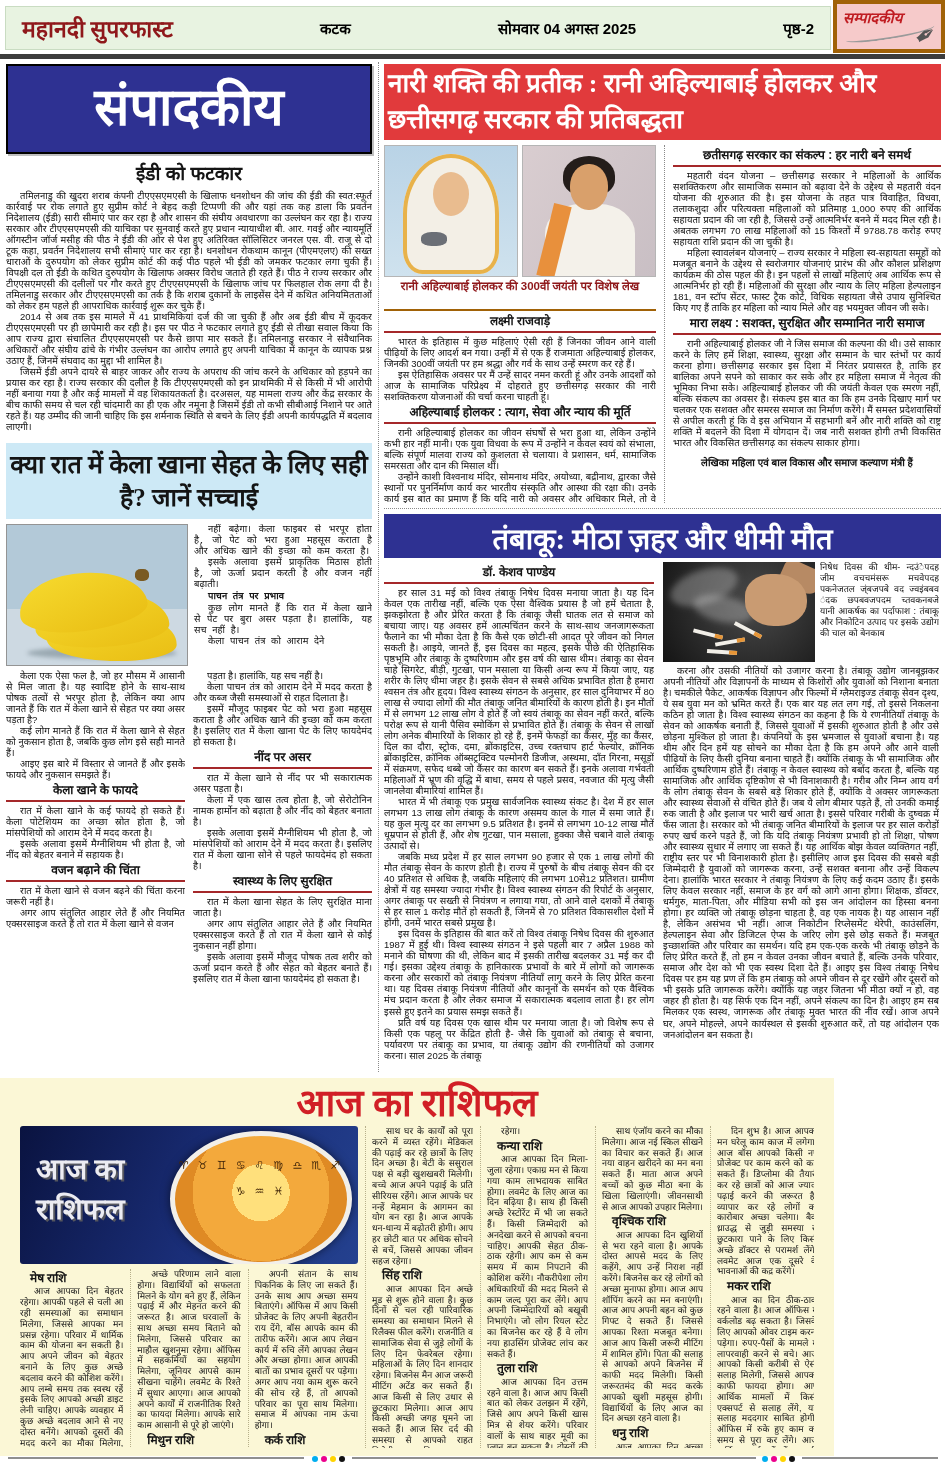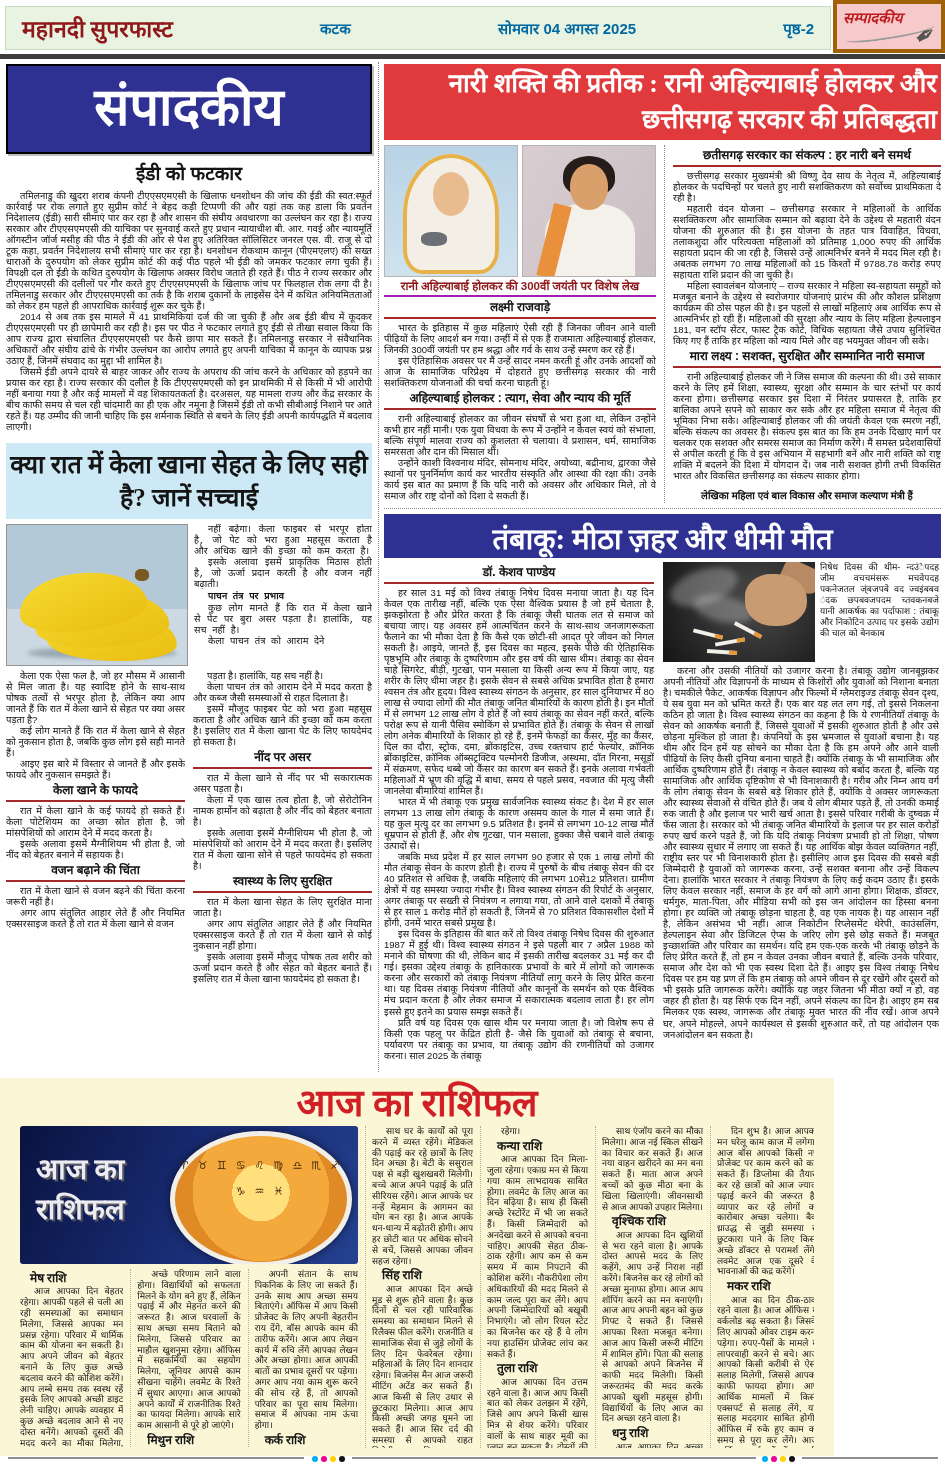--- a/index.html
+++ b/index.html
@@ -2,21 +2,21 @@
 <html><head>
 <meta charset="utf-8">
 <style>
   html,body{margin:0;padding:0;}
   body{width:945px;height:1464px;position:relative;background:#fff;overflow:hidden;
        font-family:"Liberation Sans","DejaVu Sans",sans-serif;color:#141414;}
   
   .mast{position:absolute;left:5px;top:6px;width:826px;height:44px;background:#e8f3e1;
         border:1px solid #c9dcc2;display:flex;align-items:center;box-sizing:border-box;padding:0 16px;}
   .mast .pname{font-family:"Liberation Serif",serif;font-weight:bold;font-size:23px;color:#8f181b;flex:none;}
-  .mast .mitem{font-weight:bold;font-size:15px;color:#0369a1;}
+  .mast .mitem{font-weight:bold;font-size:15px;color:#000000;}
   .sp{flex:1;}
   .corner{position:absolute;right:0;top:0;width:112px;height:53px;background:#f6caca;border:4px solid #a16207;
           box-sizing:border-box;overflow:hidden;padding-left:36px;}
   .corner .clabel{position:absolute;left:6px;top:3px;font-weight:bold;font-size:15px;color:#c01d22;font-style:italic;}
   .corner .pen{position:absolute;right:4px;bottom:-2px;font-size:26px;color:#555;transform:rotate(-35deg);}
   .corner .swoosh{position:absolute;left:8px;bottom:10px;width:90px;height:10px;border-bottom:2px solid #9a9a9a;border-radius:0 0 60% 40%;transform:rotate(-8deg);}
   .toprule{position:absolute;left:0;top:54px;width:945px;height:5px;background:#3d3d3d;}
   
   .para{margin:0;text-indent:14px;}
   .shead{font-size:12px;font-weight:bold;text-align:center;border-bottom:2px solid #a5282a;
@@ -42,40 +42,40 @@
   .bn2{left:28px;top:66px;width:134px;height:56px;transform:rotate(-3deg);}
   .bn3{left:40px;top:84px;width:130px;height:52px;transform:rotate(2deg);}
   .btip{position:absolute;left:128px;top:44px;width:14px;height:12px;background:#7a5a22;border-radius:40%;}
   .bshadow{position:absolute;left:20px;top:122px;width:150px;height:12px;background:rgba(60,80,90,.35);border-radius:50%;filter:blur(2px);}
   .bside{flex:1;height:140px;font-family:Liberation Mono, monospace;}
   .bcols{display:flex;gap:8px;margin-top:4px;}
   .bcol{width:179px;height:392px;}
   
   .vsep{position:absolute;left:378px;top:62px;height:1010px;border-left:1px dotted #8a8a8a;}
   .rightsec{position:absolute;left:384px;top:64px;width:557px;}
-  .redbanner{background:#e13a3c;color:#fff;font-weight:bold;font-size:26px;text-align:right;
+  .redbanner{background:#e13a3c;color:#fff;font-weight:bold;font-size:26px;text-align:left;
              line-height:1.4;height:76px;box-sizing:border-box;padding:2px 4px;overflow:hidden;
              font-family:"Liberation Serif",serif;}
   .ahil{display:flex;margin-top:5px;height:358px;overflow:hidden;}
   .acol{width:272px;flex:none;}
   .acolr{border-left:1px dotted #8a8a8a;padding-left:8px;margin-left:8px;width:268px;flex:none;}
   .photorow{display:flex;gap:4px;height:132px;margin-bottom:3px;}
   .photo{flex:1;border:1px solid #b5b5b5;position:relative;overflow:hidden;}
   .p1bg{position:absolute;inset:0;background:linear-gradient(#b9d3e6,#cfe2ee);}
   .p1veil{position:absolute;left:18px;top:8px;width:96px;height:120px;background:#f3efe6;border-radius:50% 50% 20% 20%;}
   .p1trim{position:absolute;left:18px;top:8px;width:96px;height:120px;border:4px solid #e8b24a;border-radius:50% 50% 20% 20%;box-sizing:border-box;}
   .p1face{position:absolute;left:48px;top:26px;width:36px;height:44px;background:#e9bc8f;border-radius:50%;}
   .p1ling{position:absolute;left:36px;top:86px;width:26px;height:14px;background:#6b6f76;border-radius:40%;}
   .p2bg{position:absolute;inset:0;background:linear-gradient(120deg,#d9cdd0,#c9bfc4);}
   .p2hair{position:absolute;left:40px;top:10px;width:52px;height:40px;background:#241d1a;border-radius:50% 50% 40% 40%;}
   .p2face{position:absolute;left:47px;top:18px;width:38px;height:46px;background:#d9a06b;border-radius:48%;}
   .p2saree{position:absolute;left:22px;top:58px;width:90px;height:74px;background:#f4f1ea;border-radius:40% 40% 0 0;}
   .p2stripe{position:absolute;left:22px;top:58px;width:18px;height:74px;background:#e8903c;transform:rotate(14deg);}
-  .caption{color:#8f181b;font-weight:bold;text-align:center;font-size:11.5px;border-bottom:2px solid #a21caf;
-           padding-bottom:2px;margin-bottom:2px;}
+  .caption{color:#8f181b;font-weight:bold;text-align:center;font-size:11.5px;border-bottom:2px solid #a16207;
+           padding-bottom:16px;margin-bottom:2px;}
   .hdot{border-top:1px dotted #8a8a8a;margin:5px 0;}
   .tobbanner{background:#2e3192;color:#fff;font-weight:bold;font-size:29px;text-align:center;
              padding:4px 4px;height:44px;box-sizing:border-box;overflow:hidden;font-family:"Liberation Serif",serif;}
   .tob{display:flex;margin-top:4px;height:514px;overflow:hidden;}
   .tcol1{width:270px;flex:none;}
   .tcol2{width:276px;flex:none;margin-left:9px;}
   .tobphotorow{display:flex;gap:5px;margin-bottom:3px;height:100px;}
   .tobphoto{width:152px;height:100px;flex:none;position:relative;overflow:hidden;background:radial-gradient(circle at 60% 40%,#4a4a4a,#141414);}
   .smoke{position:absolute;background:rgba(230,230,230,.30);border-radius:50%;filter:blur(3px);}
   .sm1{left:6px;top:8px;width:70px;height:34px;transform:rotate(-18deg);}
@@ -218,21 +218,20 @@
       <div>
           <p class="para">भारत के इतिहास में कुछ महिलाएं ऐसी रही हैं जिनका जीवन आने वाली पीढ़ियों के लिए आदर्श बन गया। उन्हीं में से एक हैं राजमाता अहिल्याबाई होलकर, जिनकी 300वीं जयंती पर हम श्रद्धा और गर्व के साथ उन्हें स्मरण कर रहे हैं।</p>
           <p class="para">इस ऐतिहासिक अवसर पर मैं उन्हें सादर नमन करती हूं और उनके आदर्शों को आज के सामाजिक परिप्रेक्ष्य में दोहराते हुए छत्तीसगढ़ सरकार की नारी सशक्तिकरण योजनाओं की चर्चा करना चाहती हूं।</p>
           <h4 class="shead">अहिल्याबाई होलकर : त्याग, सेवा और न्याय की मूर्ति</h4>
           <p class="para">रानी अहिल्याबाई होलकर का जीवन संघर्षों से भरा हुआ था, लेकिन उन्होंने कभी हार नहीं मानी। एक युवा विधवा के रूप में उन्होंने न केवल स्वयं को संभाला, बल्कि संपूर्ण मालवा राज्य को कुशलता से चलाया। वे प्रशासन, धर्म, सामाजिक समरसता और दान की मिसाल थीं।</p>
           <p class="para">उन्होंने काशी विश्वनाथ मंदिर, सोमनाथ मंदिर, अयोध्या, बद्रीनाथ, द्वारका जैसे स्थानों पर पुनर्निर्माण कार्य कर भारतीय संस्कृति और आस्था की रक्षा की। उनके कार्य इस बात का प्रमाण हैं कि यदि नारी को अवसर और अधिकार मिले, तो वे समाज और राष्ट्र दोनों को दिशा दे सकती हैं।</p>
         </div>
     </div>
     <div class="acolr bodytxt">
         <h4 class="shead">छतीसगढ़ सरकार का संकल्प : हर नारी बने समर्थ</h4>
-        <p class="para">छत्तीसगढ़ सरकार मुख्यमंत्री श्री विष्णु देव साय के नेतृत्व में, अहिल्याबाई होलकर के पदचिन्हों पर चलते हुए नारी सशक्तिकरण को सर्वोच्च प्राथमिकता दे रही है।</p>
         <p class="para">महतारी वंदन योजना – छत्तीसगढ़ सरकार ने महिलाओं के आर्थिक सशक्तिकरण और सामाजिक सम्मान को बढ़ावा देने के उद्देश्य से महतारी वंदन योजना की शुरुआत की है। इस योजना के तहत पात्र विवाहित, विधवा, तलाकशुदा और परित्यक्ता महिलाओं को प्रतिमाह 1,000 रुपए की आर्थिक सहायता प्रदान की जा रही है, जिससे उन्हें आत्मनिर्भर बनने में मदद मिल रही है। अबतक लगभग 70 लाख महिलाओं को 15 किश्तों में 9788.78 करोड़ रुपए सहायता राशि प्रदान की जा चुकी है।</p>
         <p class="para">महिला स्वावलंबन योजनाएं – राज्य सरकार ने महिला स्व-सहायता समूहों को मजबूत बनाने के उद्देश्य से स्वरोजगार योजनाएं प्रारंभ की और कौशल प्रशिक्षण कार्यक्रम की ठोस पहल की है। इन पहलों से लाखों महिलाएं अब आर्थिक रूप से आत्मनिर्भर हो रही हैं। महिलाओं की सुरक्षा और न्याय के लिए महिला हेल्पलाइन 181, वन स्टॉप सेंटर, फास्ट ट्रैक कोर्ट, विधिक सहायता जैसे उपाय सुनिश्चित किए गए हैं ताकि हर महिला को न्याय मिले और वह भयमुक्त जीवन जी सके।</p>
         <h4 class="shead">मारा लक्ष्य : सशक्त, सुरक्षित और सम्मानित नारी समाज</h4>
         <p class="para">रानी अहिल्याबाई होलकर जी ने जिस समाज की कल्पना की थी। उसे साकार करने के लिए हमें शिक्षा, स्वास्थ्य, सुरक्षा और सम्मान के चार स्तंभों पर कार्य करना होगा। छत्तीसगढ़ सरकार इस दिशा में निरंतर प्रयासरत है, ताकि हर बालिका अपने सपने को साकार कर सके और हर महिला समाज में नेतृत्व की भूमिका निभा सके। अहिल्याबाई होलकर जी की जयंती केवल एक स्मरण नहीं, बल्कि संकल्प का अवसर है। संकल्प इस बात का कि हम उनके दिखाए मार्ग पर चलकर एक सशक्त और समरस समाज का निर्माण करेंगे। मैं समस्त प्रदेशवासियों से अपील करती हूं कि वे इस अभियान में सहभागी बनें और नारी शक्ति को राष्ट्र शक्ति में बदलने की दिशा में योगदान दें। जब नारी सशक्त होगी तभी विकसित भारत और विकसित छत्तीसगढ़ का संकल्प साकार होगा।</p>
         <p class="authline">लेखिका महिला एवं बाल विकास और समाज कल्याण मंत्री हैं</p>
       </div>
   </div>
 
   <div class="hdot"></div>
   <div class="tobbanner">तंबाकू: मीठा ज़हर और धीमी मौत</div>

